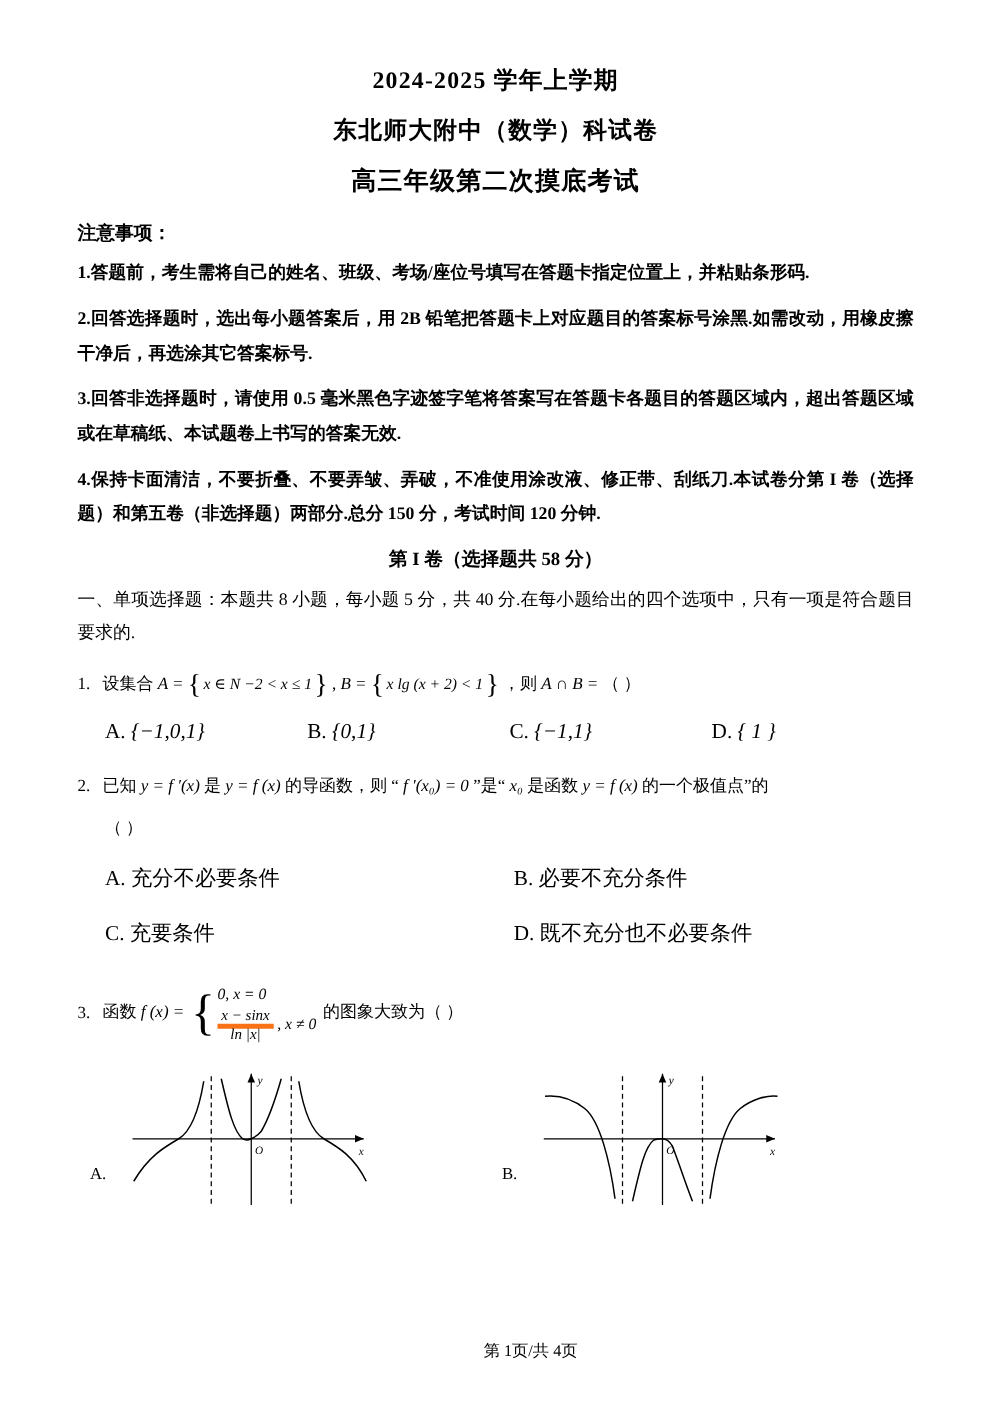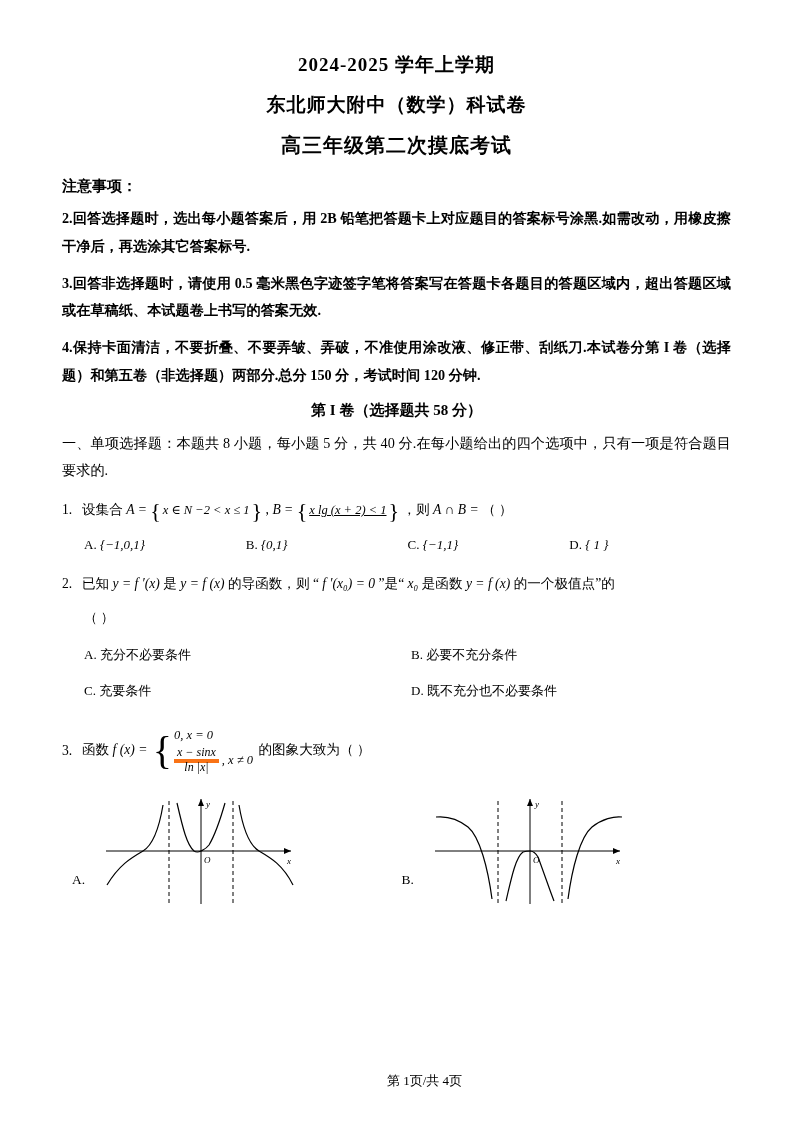--- a/index.html
+++ b/index.html
@@ -70,21 +70,21 @@
   }
   .q-num {
     width: 20px;
     flex: none;
   }
   .q-body {
     flex: 1;
   }
   .opts {
     display: flex;
-    font-size: 13px;
+    font-size: 17px;
     margin-top: 10px;
     padding-left: 22px;
   }
   .opts.four > div { width: 25%; }
   .opts.two > div { width: 50%; }
   .opts.two { margin-top: 12px; gap: 7px; }
 
   .brace-expr {
     display: inline-flex;
     align-items: center;
@@ -153,20 +153,21 @@
 
 <div class="page">
 
   <div class="title-block">
     <div class="title-line t1">2024-2025 学年上学期</div>
     <div class="title-line t2">东北师大附中（数学）科试卷</div>
     <div class="title-line t3">高三年级第二次摸底考试</div>
   </div>
 
   <div class="notice-head">注意事项：</div>
+  <div class="notice-item">1.答题前，考生需将自己的姓名、班级、考场/座位号填写在答题卡指定位置上，并粘贴条形码.</div>
   <div class="notice-item">2.回答选择题时，选出每小题答案后，用 2B 铅笔把答题卡上对应题目的答案标号涂黑.如需改动，用橡皮擦干净后，再选涂其它答案标号.</div>
   <div class="notice-item">3.回答非选择题时，请使用 0.5 毫米黑色字迹签字笔将答案写在答题卡各题目的答题区域内，超出答题区域或在草稿纸、本试题卷上书写的答案无效.</div>
   <div class="notice-item">4.保持卡面清洁，不要折叠、不要弄皱、弄破，不准使用涂改液、修正带、刮纸刀.本试卷分第 I 卷（选择题）和第五卷（非选择题）两部分.总分 150 分，考试时间 120 分钟.</div>
 
   <div class="section-head">第 I 卷（选择题共 58 分）</div>
 
   <div class="para">一、单项选择题：本题共 8 小题，每小题 5 分，共 40 分.在每小题给出的四个选项中，只有一项是符合题目要求的.</div>
 
   <div class="q">
     <div class="q-row">
@@ -176,21 +177,21 @@
         <span class="math">A =</span>
         <span class="brace-expr">
           <span style="font-size:22px;line-height:14px;">{</span>
           <span class="math" style="font-size:12.5px;padding:0 2px;">x ∈ N −2 &lt; x ≤ 1</span>
           <span style="font-size:22px;line-height:14px;">}</span>
         </span>
         <span>,</span>
         <span class="math">B =</span>
         <span class="brace-expr">
           <span style="font-size:22px;line-height:14px;">{</span>
-          <span class="math" style="font-size:12.5px;padding:0 2px;text-decoration:underline;">x  lg (x + 2) &lt; 1</span>
+          <span class="math" style="font-size:12.5px;padding:0 2px;">x  lg (x + 2) &lt; 1</span>
           <span style="font-size:22px;line-height:14px;">}</span>
         </span>
         <span>，则</span>
         <span class="math">A ∩ B =</span>
         <span>（        ）</span>
       </div>
     </div>
     <div class="opts four">
       <div>
         <span>A.</span>

